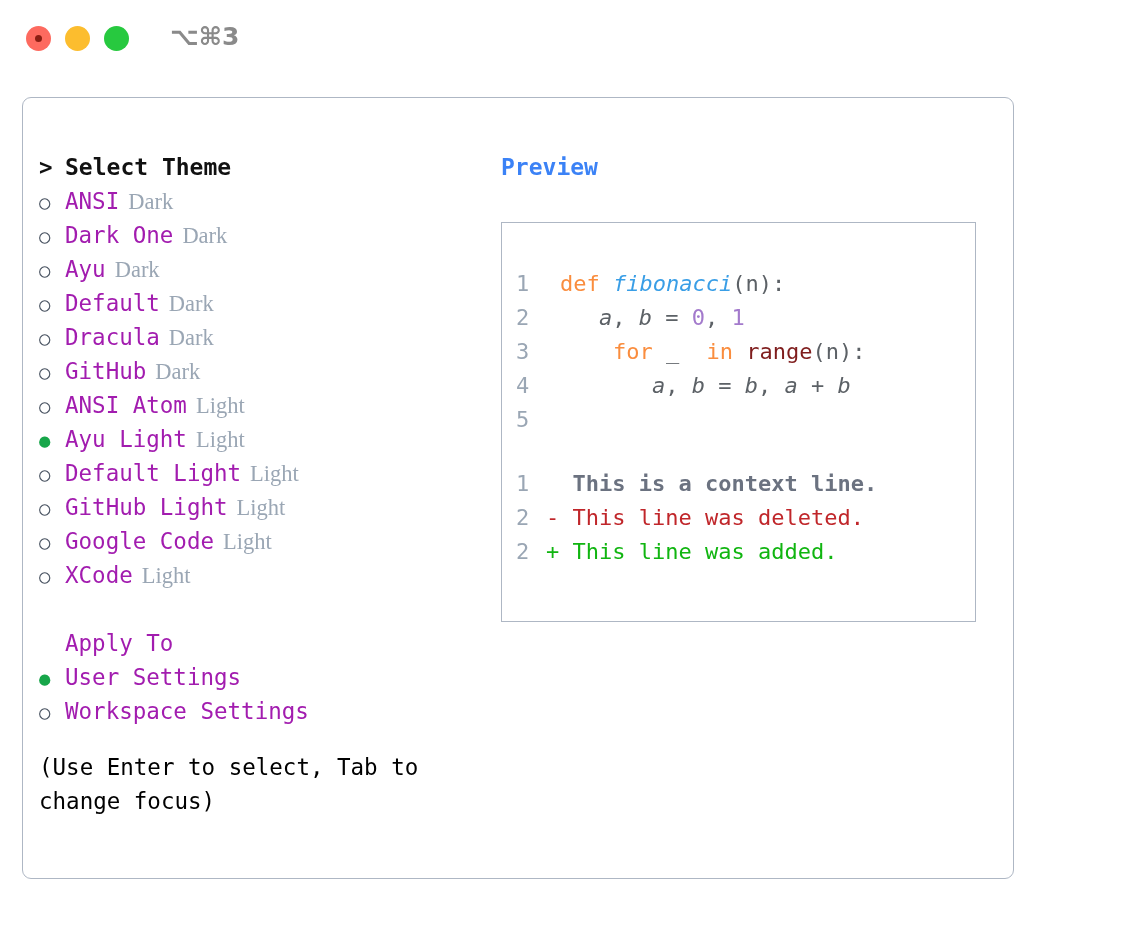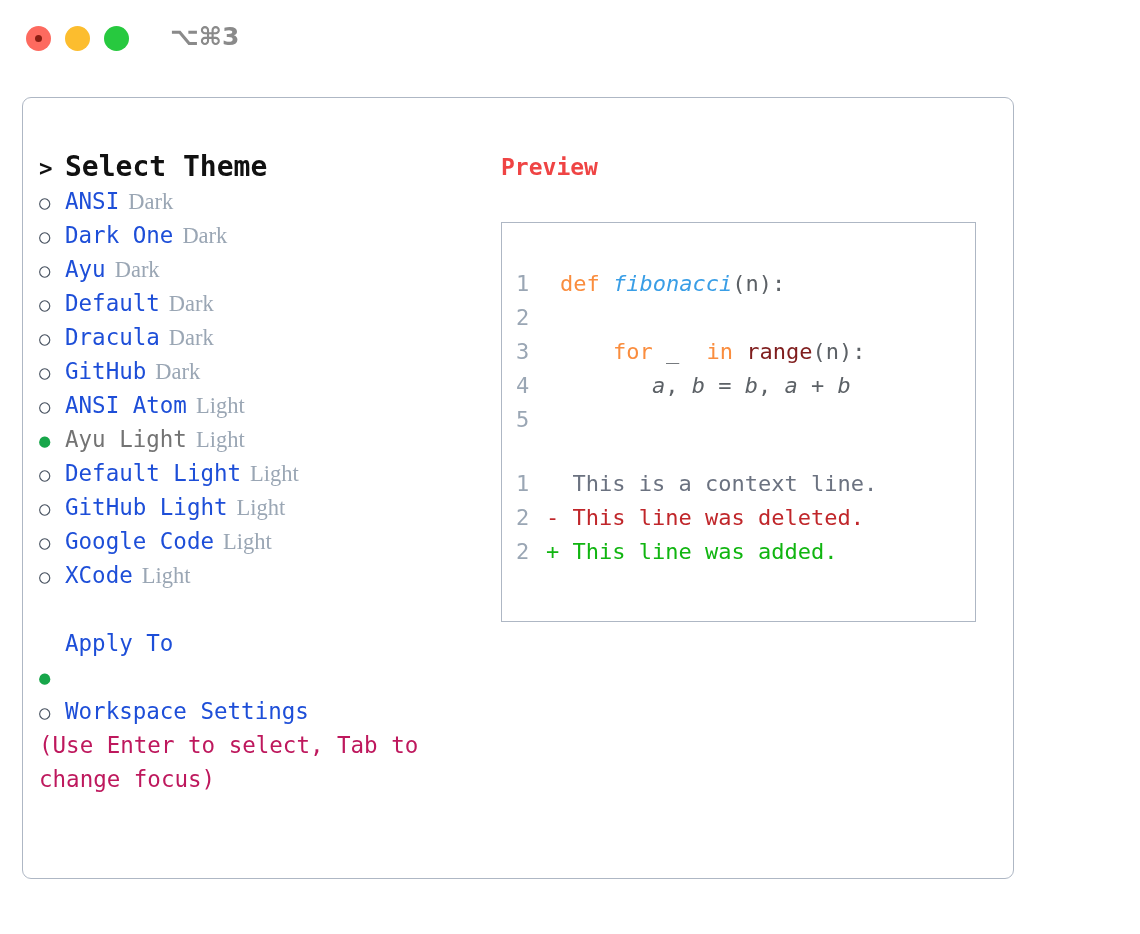--- a/index.html
+++ b/index.html
@@ -109,53 +109,54 @@
   .marker.caret {
     font-size: 22.5px;
     font-weight: 700;
     color: #111111;
   }
   .marker.blank { color: transparent; }
   .marker.on {
     color: #17a64a;
     font-size: 19px;
   }
-  .label { color: #1d4ed8; }
+  .label { color: #a21caf; }
   .label.strong {
     font-weight: 700;
     color: #111111;
-    font-size: 28px;
-  }
-  .label.sel { color: #737373; }
+    font-size: 23px;
+  }
+  .label.sel { color: #a21caf; }
   .tag {
     color: #9aa6b4;
     margin-left: 9px;
     font-family: Liberation Serif, serif;
   }
 
   .section-gap { height: 34px; }
 
   .hint {
+    margin-top: 22px;
     font-size: 22.5px;
     line-height: 34px;
-    color: #be185d;
+    color: #000000;
     width: 410px;
   }
 
   
   .right-col {
     position: absolute;
     left: 478px;
     top: 52px;
     width: 500px;
   }
   .preview-title {
     font-size: 23px;
     font-weight: 700;
-    color: #ef4444;
+    color: #3b82f6;
     line-height: 34px;
     height: 34px;
     white-space: pre;
   }
   .preview-box {
     margin-top: 38px;
     width: 475px;
     height: 400px;
     border: 1.6px solid #aeb7c4;
     box-sizing: border-box;
@@ -179,21 +180,21 @@
   .code-text { color: #5c6166; }
 
   .kw   { color: #fa8d3e; margin-left: 14px; }
   .fn   { color: #399ee6; font-style: italic; }
   .bi   { color: #7f1d1d; }
   .num  { color: #a37acc; }
   .pun  { color: #5c6166; }
   .ident{ color: #5c6166; font-style: italic; }
 
   .diff-gap { height: 30px; }
-  .diff-ctx { color: #6b7280; }
+  .diff-ctx { color: #6b7280; font-weight: bold; }
   .diff-del { color: #c0262a; }
   .diff-add { color: #10b510; }
 </style>
 </head>
 <body>
 
 <div class="window">
 
   <div class="titlebar">
     <div class="traffic">
@@ -287,20 +288,21 @@
 
       <div class="section-gap"></div>
 
       <div class="row">
         <span class="marker blank">○</span>
         <span class="label">Apply To</span>
       </div>
 
       <div class="row">
         <span class="marker on">●</span>
+        <span class="label sel">User Settings</span>
       </div>
 
       <div class="row">
         <span class="marker">○</span>
         <span class="label">Workspace Settings</span>
       </div>
 
       <div class="hint">(Use Enter to select, Tab to change focus)</div>
     </div>
 
@@ -309,20 +311,21 @@
 
       <div class="preview-box">
 
         <div class="code-line">
           <span class="gutter">1</span>
           <span class="code-text"><span class="kw">def </span><span class="fn">fibonacci</span><span class="pun">(n):</span></span>
         </div>
 
         <div class="code-line">
           <span class="gutter">2</span>
+          <span class="code-text"><span class="pun">    </span><span class="ident">a</span><span class="pun">, </span><span class="ident">b</span><span class="pun"> = </span><span class="num">0</span><span class="pun">, </span><span class="num">1</span></span>
         </div>
 
         <div class="code-line">
           <span class="gutter">3</span>
           <span class="code-text"><span class="pun">    </span><span class="kw">for </span><span class="pun">_</span><span class="kw"> in </span><span class="bi">range</span><span class="pun">(n):</span></span>
         </div>
 
         <div class="code-line">
           <span class="gutter">4</span>
           <span class="code-text"><span class="pun">        </span><span class="ident">a</span><span class="pun">, </span><span class="ident">b</span><span class="pun"> = </span><span class="ident">b</span><span class="pun">, </span><span class="ident">a</span><span class="pun"> + </span><span class="ident">b</span></span>

